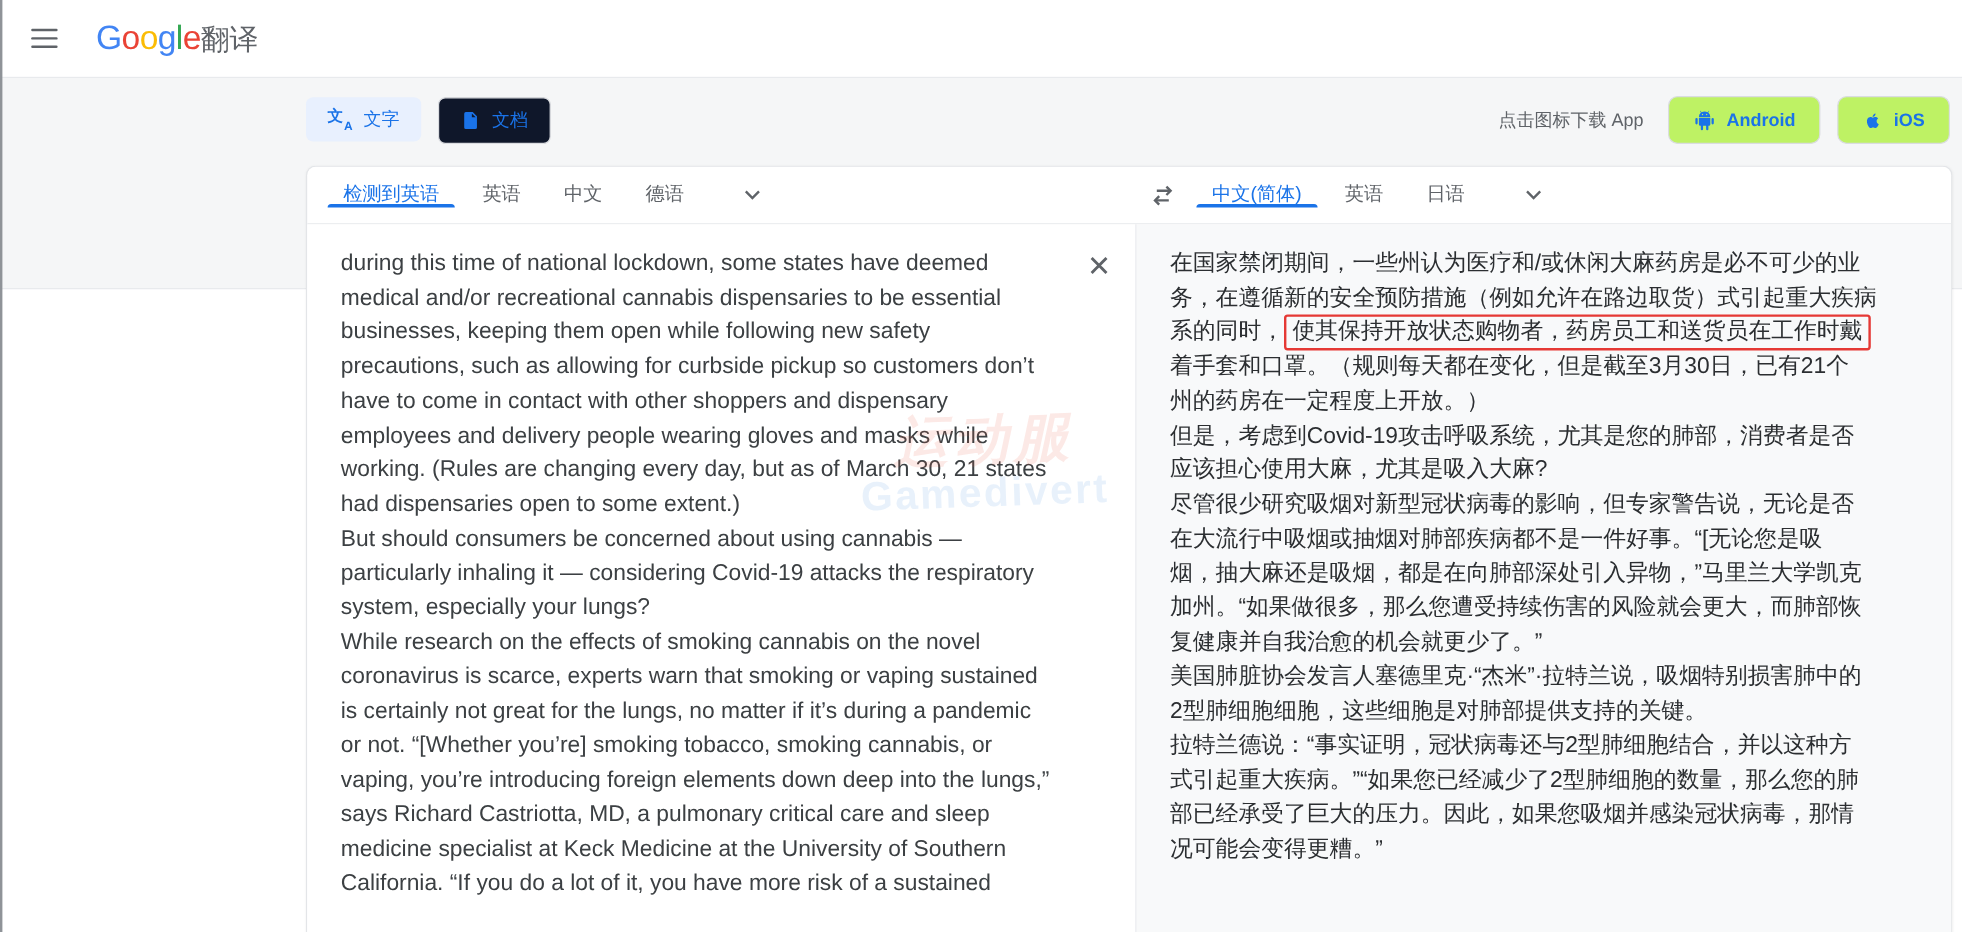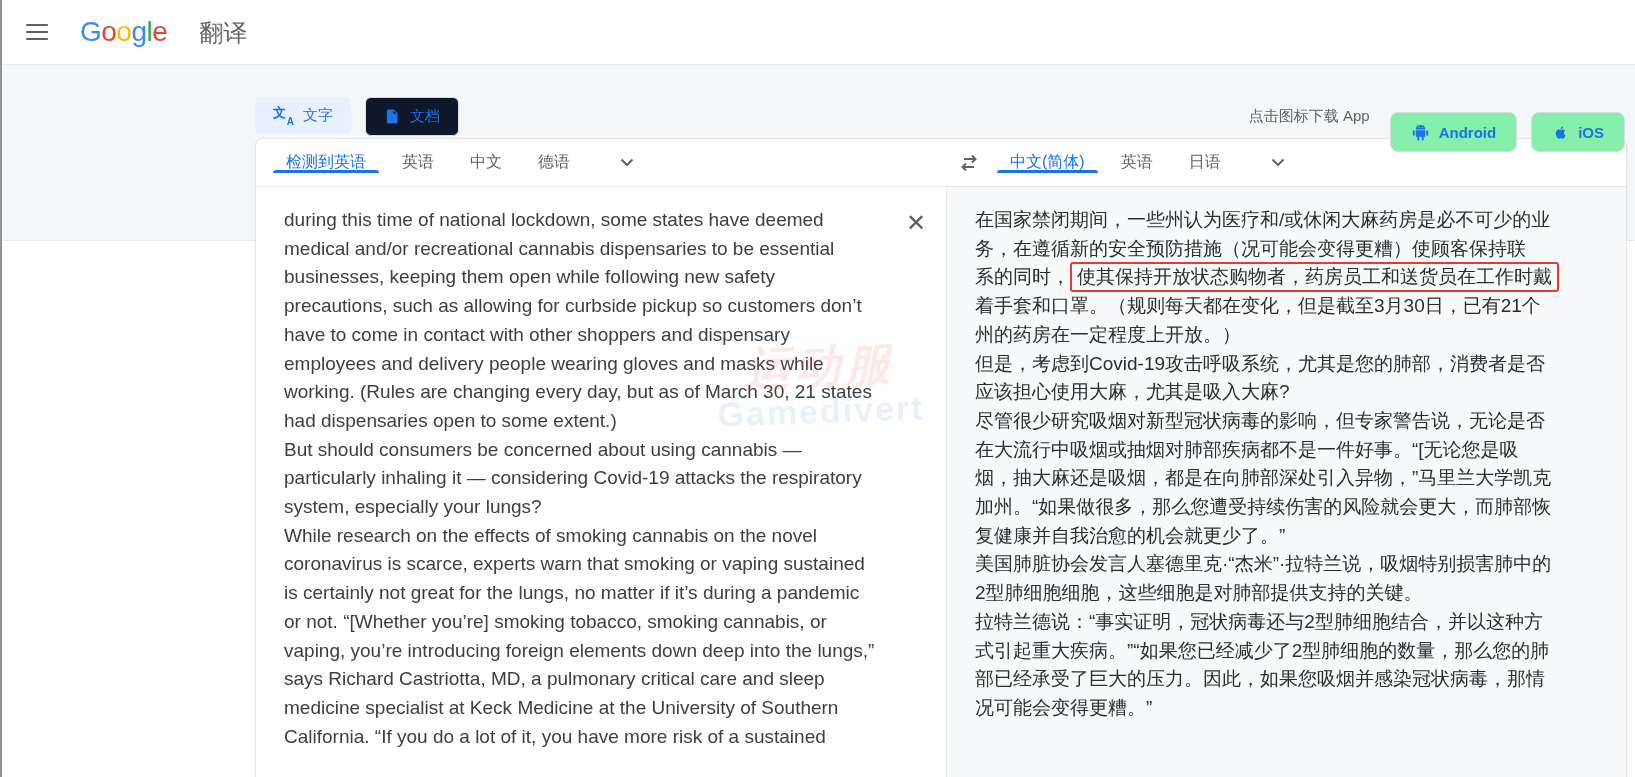--- a/index.html
+++ b/index.html
@@ -7,43 +7,43 @@
     width:1635px;height:777px;position:relative;overflow:hidden;background:#fff;
     font-family:"Liberation Sans","DejaVu Sans",sans-serif;
   }
   .screen-edge{position:absolute;left:0;top:0;bottom:0;width:2px;background:#8f9398;z-index:60;}
 
   
   .topbar{position:absolute;top:0;left:0;right:0;height:64px;background:#fff;
     border-bottom:1px solid #e8eaed;display:flex;align-items:center;z-index:10;}
   .menu-btn{margin-left:18px;padding:8px;cursor:pointer;}
   .menu-btn .bar{width:22px;height:2.5px;background:#5f6368;margin:4.5px 0;border-radius:1px;}
-  .logo{display:flex;align-items:baseline;margin-left:24px;gap:32px;}
+  .logo{display:flex;align-items:baseline;margin-left:24px;}
   .logo-google{font-size:28px;letter-spacing:-0.5px;}
   .logo-product{font-size:24px;color:#5f6368;margin-left:0;}
 
   
   .band{position:absolute;top:65px;left:0;right:0;height:175px;background:#f5f6f7;
     border-bottom:1px solid #e8eaed;z-index:1;}
 
   
   .toolbar{position:absolute;top:80px;left:255px;width:1370px;display:flex;
     justify-content:space-between;align-items:center;z-index:3;}
   .chips{display:flex;gap:14px;}
   .chip{height:37px;display:flex;align-items:center;gap:9px;padding:0 18px;border-radius:6px;
     font-size:15px;color:#1a73e8;font-weight:500;cursor:pointer;}
   .chip.filled{background:#e8f0fe;}
   .chip.outline{background:#0f172a;border:1px solid #dadce0;}
   .ticon{position:relative;width:21px;height:19px;}
   .ticon .zh{position:absolute;left:0;top:-2px;font-size:13px;font-weight:700;}
   .ticon .en{position:absolute;right:0;bottom:-2px;font-size:10px;font-weight:700;}
   .dl{display:flex;align-items:center;gap:14px;justify-content:flex-end;}
   .dl-hint{font-size:15px;color:#5f6368;margin-right:6px;}
-  .appbtn{height:38px;display:flex;align-items:center;gap:9px;padding:0 20px;background:#86efac;
-    border:1px solid #dadce0;border-radius:8px;color:#1a73e8;font-size:15px;font-weight:700;cursor:pointer;margin-top:32px;}
+  .appbtn{height:38px;display:flex;align-items:center;gap:9px;padding:0 20px;background:#bef264;
+    border:1px solid #dadce0;border-radius:8px;color:#1a73e8;font-size:15px;font-weight:700;cursor:pointer;}
 
   
   .card{position:absolute;left:255px;top:138px;width:1370px;height:700px;background:#fff;
     border:1px solid #e3e5e8;border-bottom:none;border-radius:8px 8px 0 0;z-index:2;overflow:hidden;
     box-shadow:0 1px 2px rgba(60,64,67,.08);}
   .tabbar{height:47px;display:flex;align-items:stretch;border-bottom:1px solid #e8eaed;}
   .tabs-left{width:690px;display:flex;align-items:stretch;padding-left:12px;box-sizing:border-box;}
   .tabs-right{flex:1;display:flex;align-items:stretch;}
   .tabs-group{display:flex;align-items:center;}
   .tab{display:flex;align-items:center;padding:0 13px;margin:0 5px;font-size:16px;color:#5f6368;
@@ -185,21 +185,21 @@
           <div class="line">vaping, you’re introducing foreign elements down deep into the lungs,”</div>
           <div class="line">says Richard Castriotta, MD, a pulmonary critical care and sleep</div>
           <div class="line">medicine specialist at Keck Medicine at the University of Southern</div>
           <div class="line">California. “If you do a lot of it, you have more risk of a sustained</div>
         </div>
       <div class="closebtn">✕</div>
     </div>
     <div class="tgt">
       <div>
           <div class="line">在国家禁闭期间，一些州认为医疗和/或休闲大麻药房是必不可少的业</div>
-          <div class="line">务，在遵循新的安全预防措施（况可能会变得更糟）使顾客保持联</div>
+          <div class="line">务，在遵循新的安全预防措施（例如允许在路边取货）式引起重大疾病</div>
           <div class="line">系的同时，<span class="redbox">使其保持开放状态购物者，药房员工和送货员在工作时戴</span></div>
           <div class="line">着手套和口罩。（规则每天都在变化，但是截至3月30日，已有21个</div>
           <div class="line">州的药房在一定程度上开放。）</div>
           <div class="line">但是，考虑到Covid-19攻击呼吸系统，尤其是您的肺部，消费者是否</div>
           <div class="line">应该担心使用大麻，尤其是吸入大麻?</div>
           <div class="line">尽管很少研究吸烟对新型冠状病毒的影响，但专家警告说，无论是否</div>
           <div class="line">在大流行中吸烟或抽烟对肺部疾病都不是一件好事。“[无论您是吸</div>
           <div class="line">烟，抽大麻还是吸烟，都是在向肺部深处引入异物，”马里兰大学凯克</div>
           <div class="line">加州。“如果做很多，那么您遭受持续伤害的风险就会更大，而肺部恢</div>
           <div class="line">复健康并自我治愈的机会就更少了。”</div>

